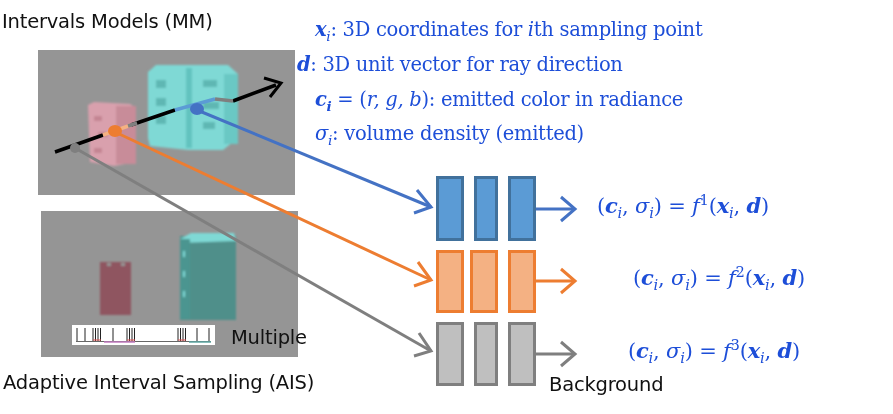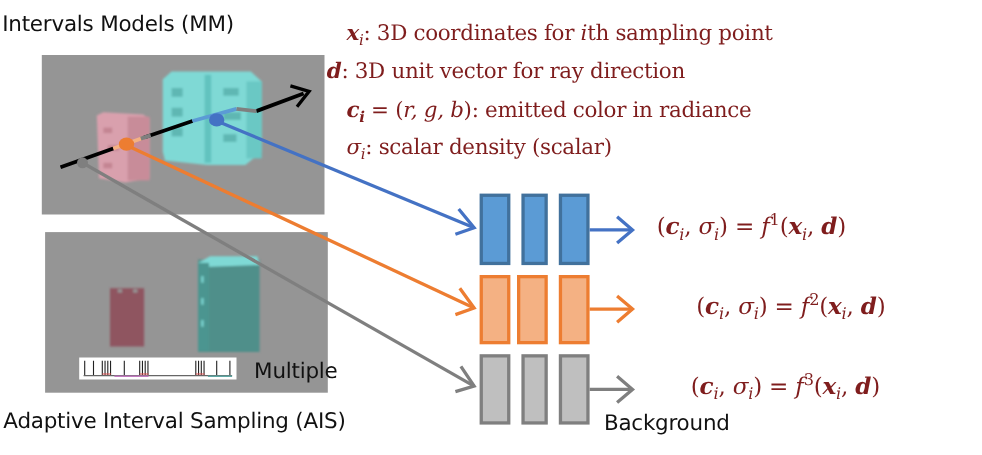--- a/index.html
+++ b/index.html
@@ -1,19 +1,19 @@
 <!DOCTYPE html>
 <html><head>
 <meta charset="utf-8">
 <style>
   html, body { margin: 0; padding: 0; background: #ffffff; }
   body { width: 893px; height: 414px; position: relative; overflow: hidden; font-family: "DejaVu Sans", sans-serif; }
   .abs { position: absolute; }
   .title-sans { font-family: "DejaVu Sans", sans-serif; font-size: 19.5px; color: #111; white-space: nowrap; letter-spacing: -0.2px; }
-  .serif { font-family: "DejaVu Serif", serif; color: #7f1d1d; white-space: nowrap; }
+  .serif { font-family: "DejaVu Serif", serif; color: #1d4ed8; white-space: nowrap; }
   .def-line { font-size: 19.5px; letter-spacing: -0.3px; }
   .eq-line { font-size: 21px; letter-spacing: -0.2px; text-align: center; }
   .bi { font-weight: bold; font-style: italic; }
   .it { font-style: italic; }
   sub { font-size: 0.7em; vertical-align: -0.35em; line-height: 0; }
   sup { font-size: 0.7em; vertical-align: 0.55em; line-height: 0; }
   .photo { background: #959595; overflow: hidden; }
   svg { position: absolute; left: 0; top: 0; }
 </style>
 </head>
@@ -164,21 +164,21 @@
 <div class="abs serif def-line" style="left:315px; top:18px;">
   <span class="bi">x</span><sub class="it">i</sub><span>: 3D coordinates for </span><span class="it">i</span><span>th sampling point</span>
 </div>
 <div class="abs serif def-line" style="left:297px; top:53px;text-align:center;">
   <span class="bi">d</span><span>: 3D unit vector for ray direction</span>
 </div>
 <div class="abs serif def-line" style="left:315px; top:88px;">
   <span class="bi">c</span><sub class="bi">i</sub><span> = (</span><span class="it">r, g, b</span><span>): emitted color in radiance</span>
 </div>
 <div class="abs serif def-line" style="left:315px; top:122px;">
-  <span class="it">σ</span><sub class="it">i</sub><span>: scalar density (scalar)</span>
+  <span class="it">σ</span><sub class="it">i</sub><span>: volume density (emitted)</span>
 </div>
 
 <div class="abs serif eq-line" style="left:597px; top:193px;">
   (<span class="bi">c</span><sub class="it">i</sub>, <span class="it">σ</span><sub class="it">i</sub>) = <span class="it">f</span><sup>1</sup>(<span class="bi">x</span><sub class="it">i</sub>, <span class="bi">d</span>)
 </div>
 <div class="abs serif eq-line" style="left:597px; top:265px;margin-left:36px;">
   (<span class="bi">c</span><sub class="it">i</sub>, <span class="it">σ</span><sub class="it">i</sub>) = <span class="it">f</span><sup>2</sup>(<span class="bi">x</span><sub class="it">i</sub>, <span class="bi">d</span>)
 </div>
 <div class="abs serif eq-line" style="left:628px; top:338px;">
   (<span class="bi">c</span><sub class="it">i</sub>, <span class="it">σ</span><sub class="it">i</sub>) = <span class="it">f</span><sup>3</sup>(<span class="bi">x</span><sub class="it">i</sub>, <span class="bi">d</span>)

